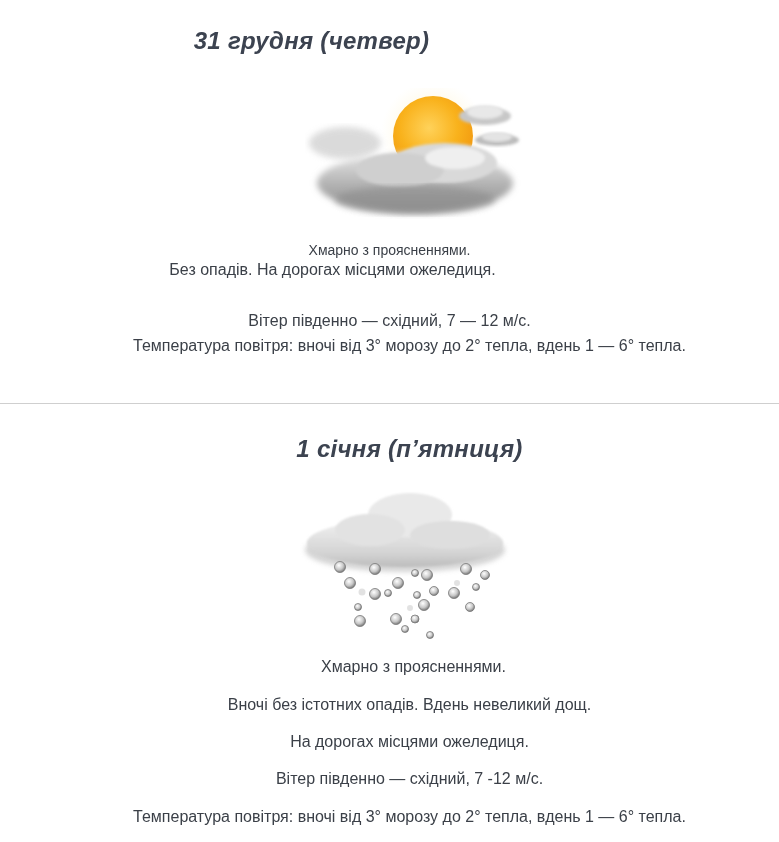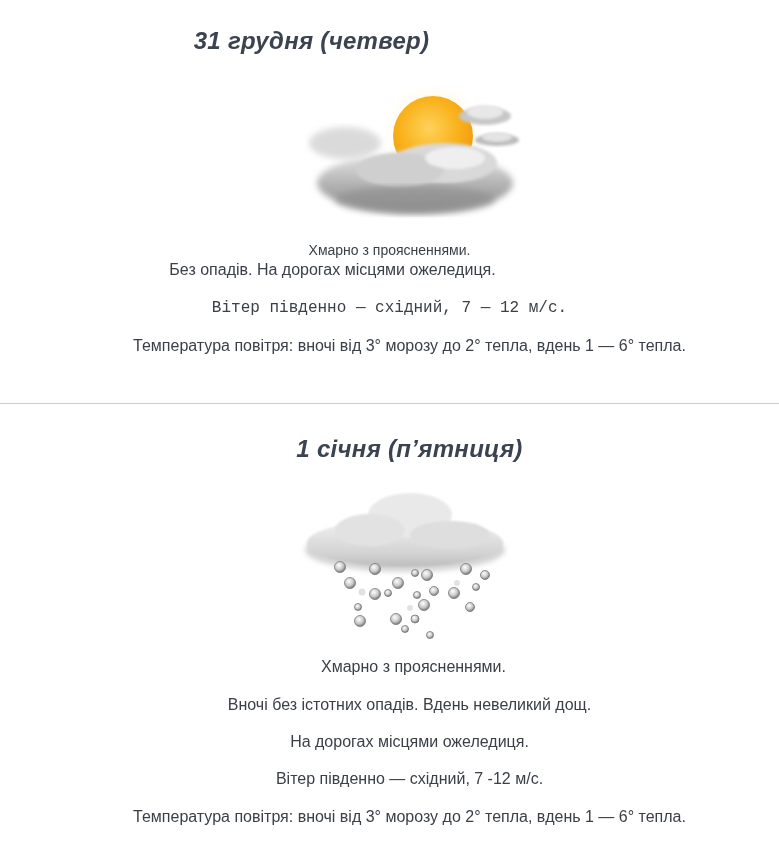--- a/index.html
+++ b/index.html
@@ -65,21 +65,21 @@
       <ellipse cx="110" cy="95" rx="98" ry="30" fill="url(#cloudG1)" filter="url(#blur1)"></ellipse>
       <ellipse cx="140" cy="75" rx="52" ry="20" fill="#d9d9d9" filter="url(#blur2)"></ellipse>
       <ellipse cx="95" cy="82" rx="44" ry="17" fill="#cfcfcf" filter="url(#blur2)"></ellipse>
       <ellipse cx="150" cy="70" rx="30" ry="11" fill="#efefef" filter="url(#blur2)"></ellipse>
       <ellipse cx="110" cy="112" rx="80" ry="14" fill="#8d8d8d" opacity="0.6" filter="url(#blur1)"></ellipse>
     </svg>
   </div>
 
   <p class="line small" style="position:absolute; left:0; width:779px; top:242px;">Хмарно з проясненнями.</p>
   <p class="line" style="position:absolute; left:0; width:665px; top:260px;">Без опадів. На дорогах місцями ожеледиця.</p>
-  <p class="line" style="position:absolute; left:0; width:779px; top:298px;font-family:Liberation Mono, monospace;">Вітер південно — східний, 7 — 12 м/с.</p>
+  <p class="line" style="position:absolute; left:0; width:779px; top:311px;">Вітер південно — східний, 7 — 12 м/с.</p>
   <p class="line" style="position:absolute; left:20px; width:779px; top:336px;">Температура повітря: вночі від 3° морозу до 2° тепла, вдень 1 — 6° тепла.</p>
 </section>
 
 <div class="divider"></div>
 
 <section id="day2" class="day">
   <h2 class="day-title" style="position:absolute; left:20px; width:779px; top:434px; line-height:30px;">1 січня (п’ятниця)</h2>
 
   <div style="position:absolute; left:300px; top:485px; width:220px; height:155px;">
     <svg width="220" height="155" viewBox="0 0 220 155">

